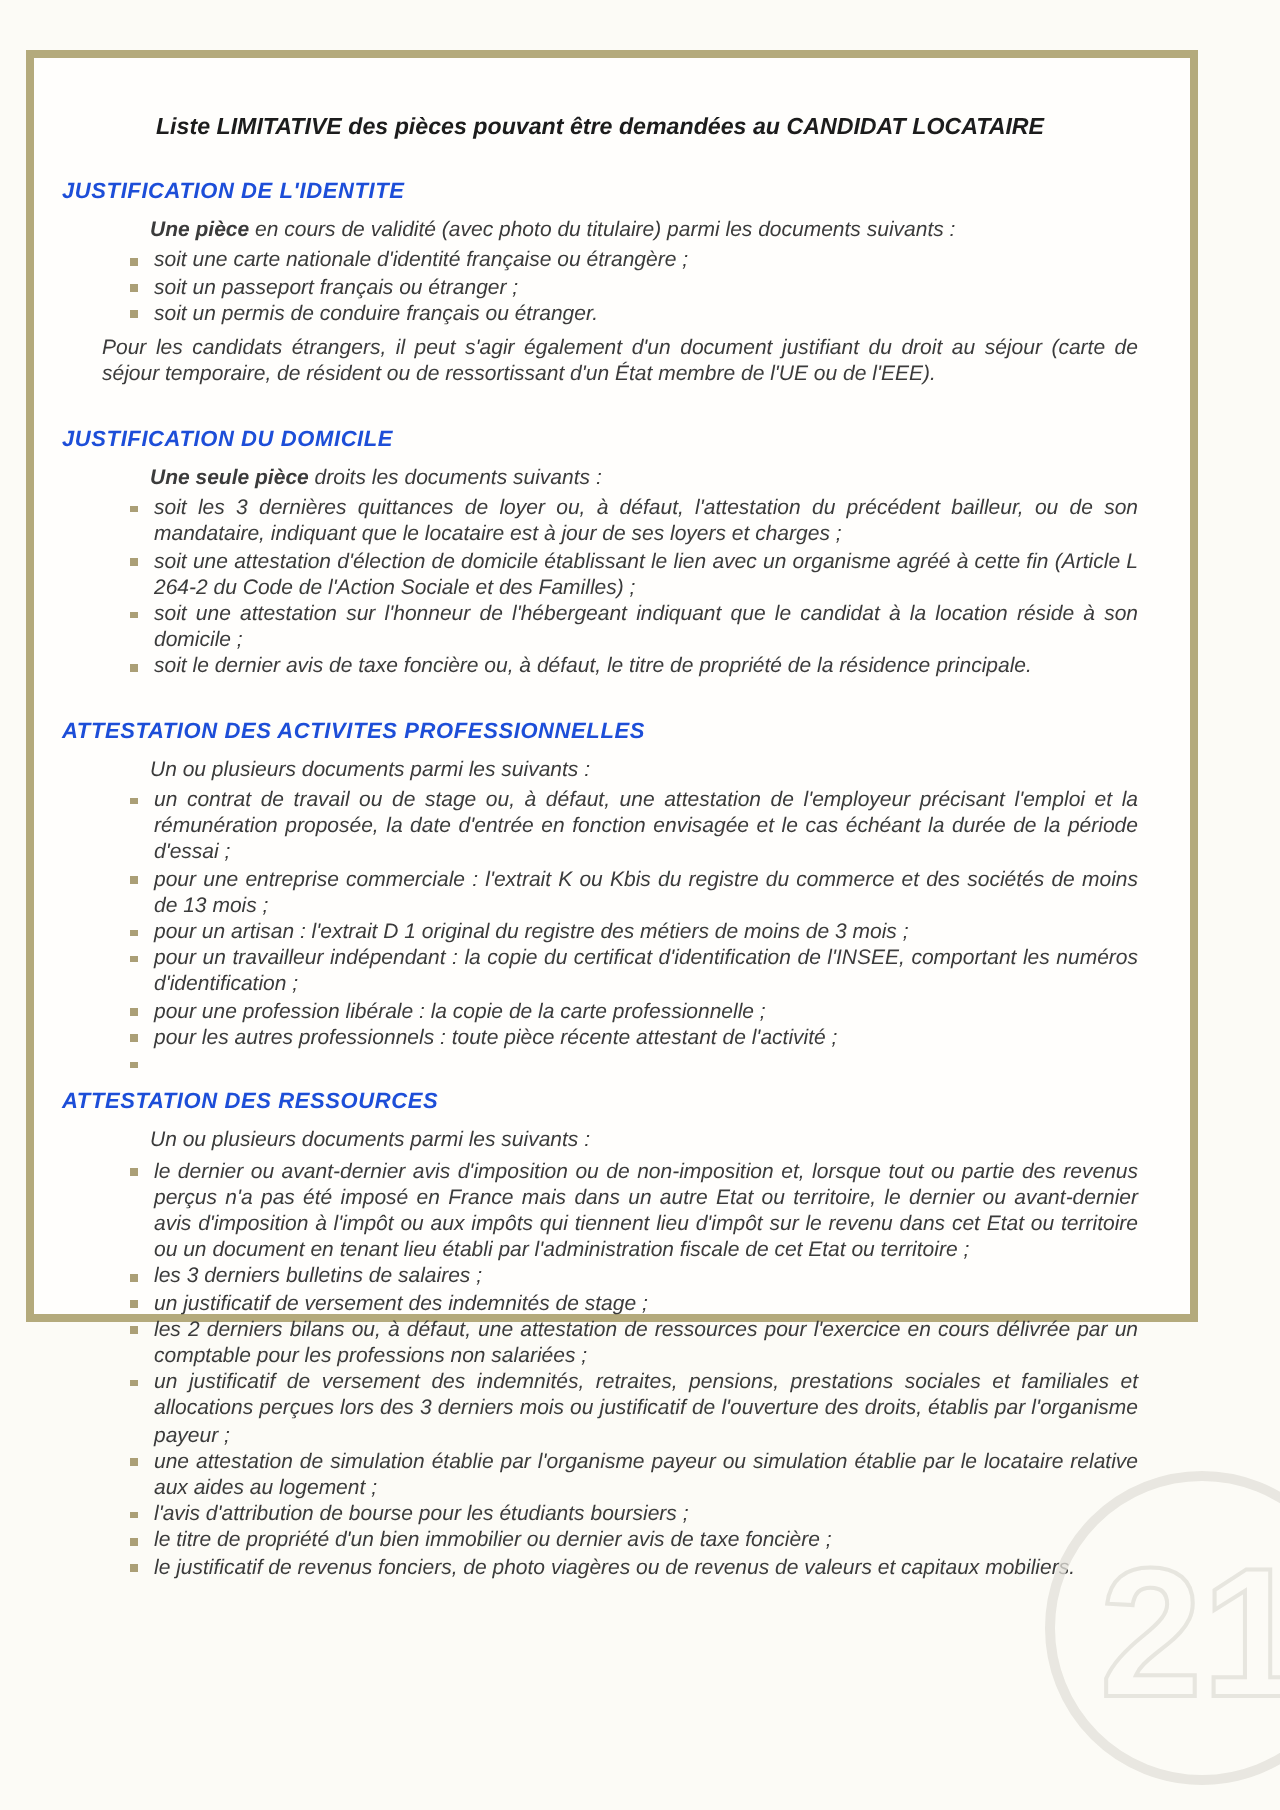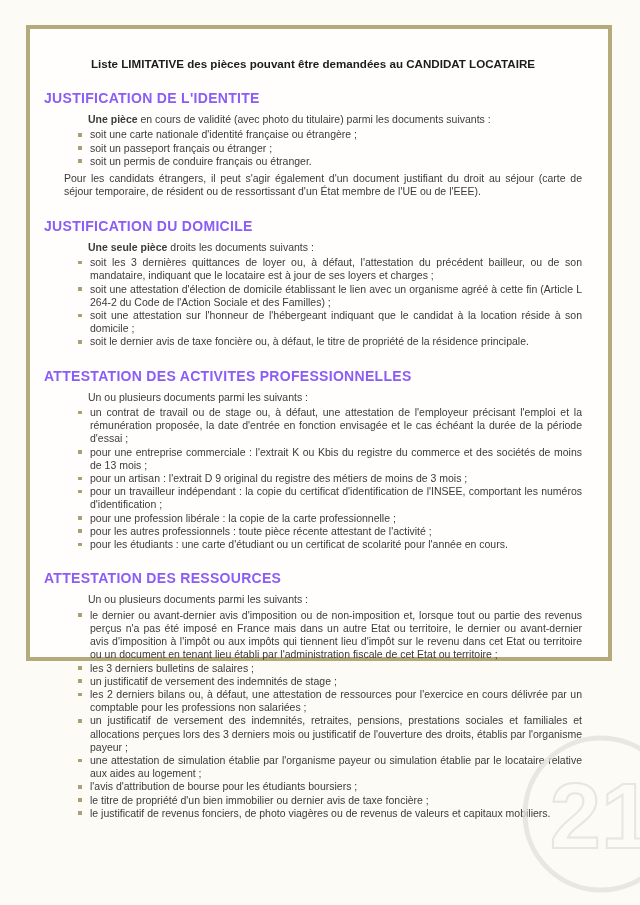--- a/index.html
+++ b/index.html
@@ -6,43 +6,44 @@
   .page{
     position:relative;
     width:640px;height:905px;
     background:#fcfbf6;
     overflow:hidden;
     font-family:"Liberation Sans", sans-serif;
     color:#3b3b3b;
   }
   .frame{
     position:absolute;
-    left:26px;top:25px;
+    left:13px;top:25px;
     width:586px;height:636px;
     box-sizing:border-box;
     border:4px solid #b4aa7c;
     background:#fffefc;
+    font-style:italic;
   }
   .content{
     position:absolute;
     left:0;top:0;right:0;
     padding:24px 26px 0 14px;
   }
   .doc-title{
     text-align:center;
     font-weight:bold;
     font-size:11.6px;
     color:#1c1c1c;
     margin:4px 6px 2px 6px;
     line-height:14px;
   }
   .section-heading{
-    color:#8b5cf6;
+    color:#1d4ed8;
     font-weight:bold;
-    font-size:14px;
+    font-size:11px;
     letter-spacing:0.3px;
     margin:19px 0 7px 0;
   }
   .intro{
     margin:0 0 2px 20px;
     font-size:10.5px;
     line-height:13.4px;
     text-align:justify;
     padding-left:24px;
   }
@@ -105,25 +106,25 @@
             </div>
 
   </section>
 
   <section>
     <h2 class="section-heading">ATTESTATION DES ACTIVITES PROFESSIONNELLES</h2>
     <p class="intro"><b></b><span>Un ou plusieurs documents parmi les suivants :</span></p>
     <div class="list">
               <div class="item"><span class="bullet"></span><span>un contrat de travail ou de stage ou, à défaut, une attestation de l'employeur précisant l'emploi et la rémunération proposée, la date d'entrée en fonction envisagée et le cas échéant la durée de la période d'essai ;</span></div>
               <div class="item"><span class="bullet"></span><span>pour une entreprise commerciale : l'extrait K ou Kbis du registre du commerce et des sociétés de moins de 13 mois ;</span></div>
-              <div class="item"><span class="bullet"></span><span>pour un artisan : l'extrait D 9 original du registre des métiers de moins de 3 mois ;</span></div>
+              <div class="item"><span class="bullet"></span><span>pour un artisan : l'extrait D 1 original du registre des métiers de moins de 3 mois ;</span></div>
               <div class="item"><span class="bullet"></span><span>pour un travailleur indépendant : la copie du certificat d'identification de l'INSEE, comportant les numéros d'identification ;</span></div>
               <div class="item"><span class="bullet"></span><span>pour une profession libérale : la copie de la carte professionnelle ;</span></div>
               <div class="item"><span class="bullet"></span><span>pour les autres professionnels : toute pièce récente attestant de l'activité ;</span></div>
-              <div class="item"><span class="bullet"></span><span>pour les étudiants : une carte d'étudiant ou un certificat de scolarité pour l'année en cours.</span></div>
+              <div class="item"><span class="bullet"></span></div>
             </div>
 
   </section>
 
   <section>
     <h2 class="section-heading">ATTESTATION DES RESSOURCES</h2>
     <p class="intro"><b></b><span>Un ou plusieurs documents parmi les suivants :</span></p>
     <div class="list">
               <div class="item"><span class="bullet"></span><span>le dernier ou avant-dernier avis d'imposition ou de non-imposition et, lorsque tout ou partie des revenus perçus n'a pas été imposé en France mais dans un autre Etat ou territoire, le dernier ou avant-dernier avis d'imposition à l'impôt ou aux impôts qui tiennent lieu d'impôt sur le revenu dans cet Etat ou territoire ou un document en tenant lieu établi par l'administration fiscale de cet Etat ou territoire ;</span></div>
               <div class="item"><span class="bullet"></span><span>les 3 derniers bulletins de salaires ;</span></div>

